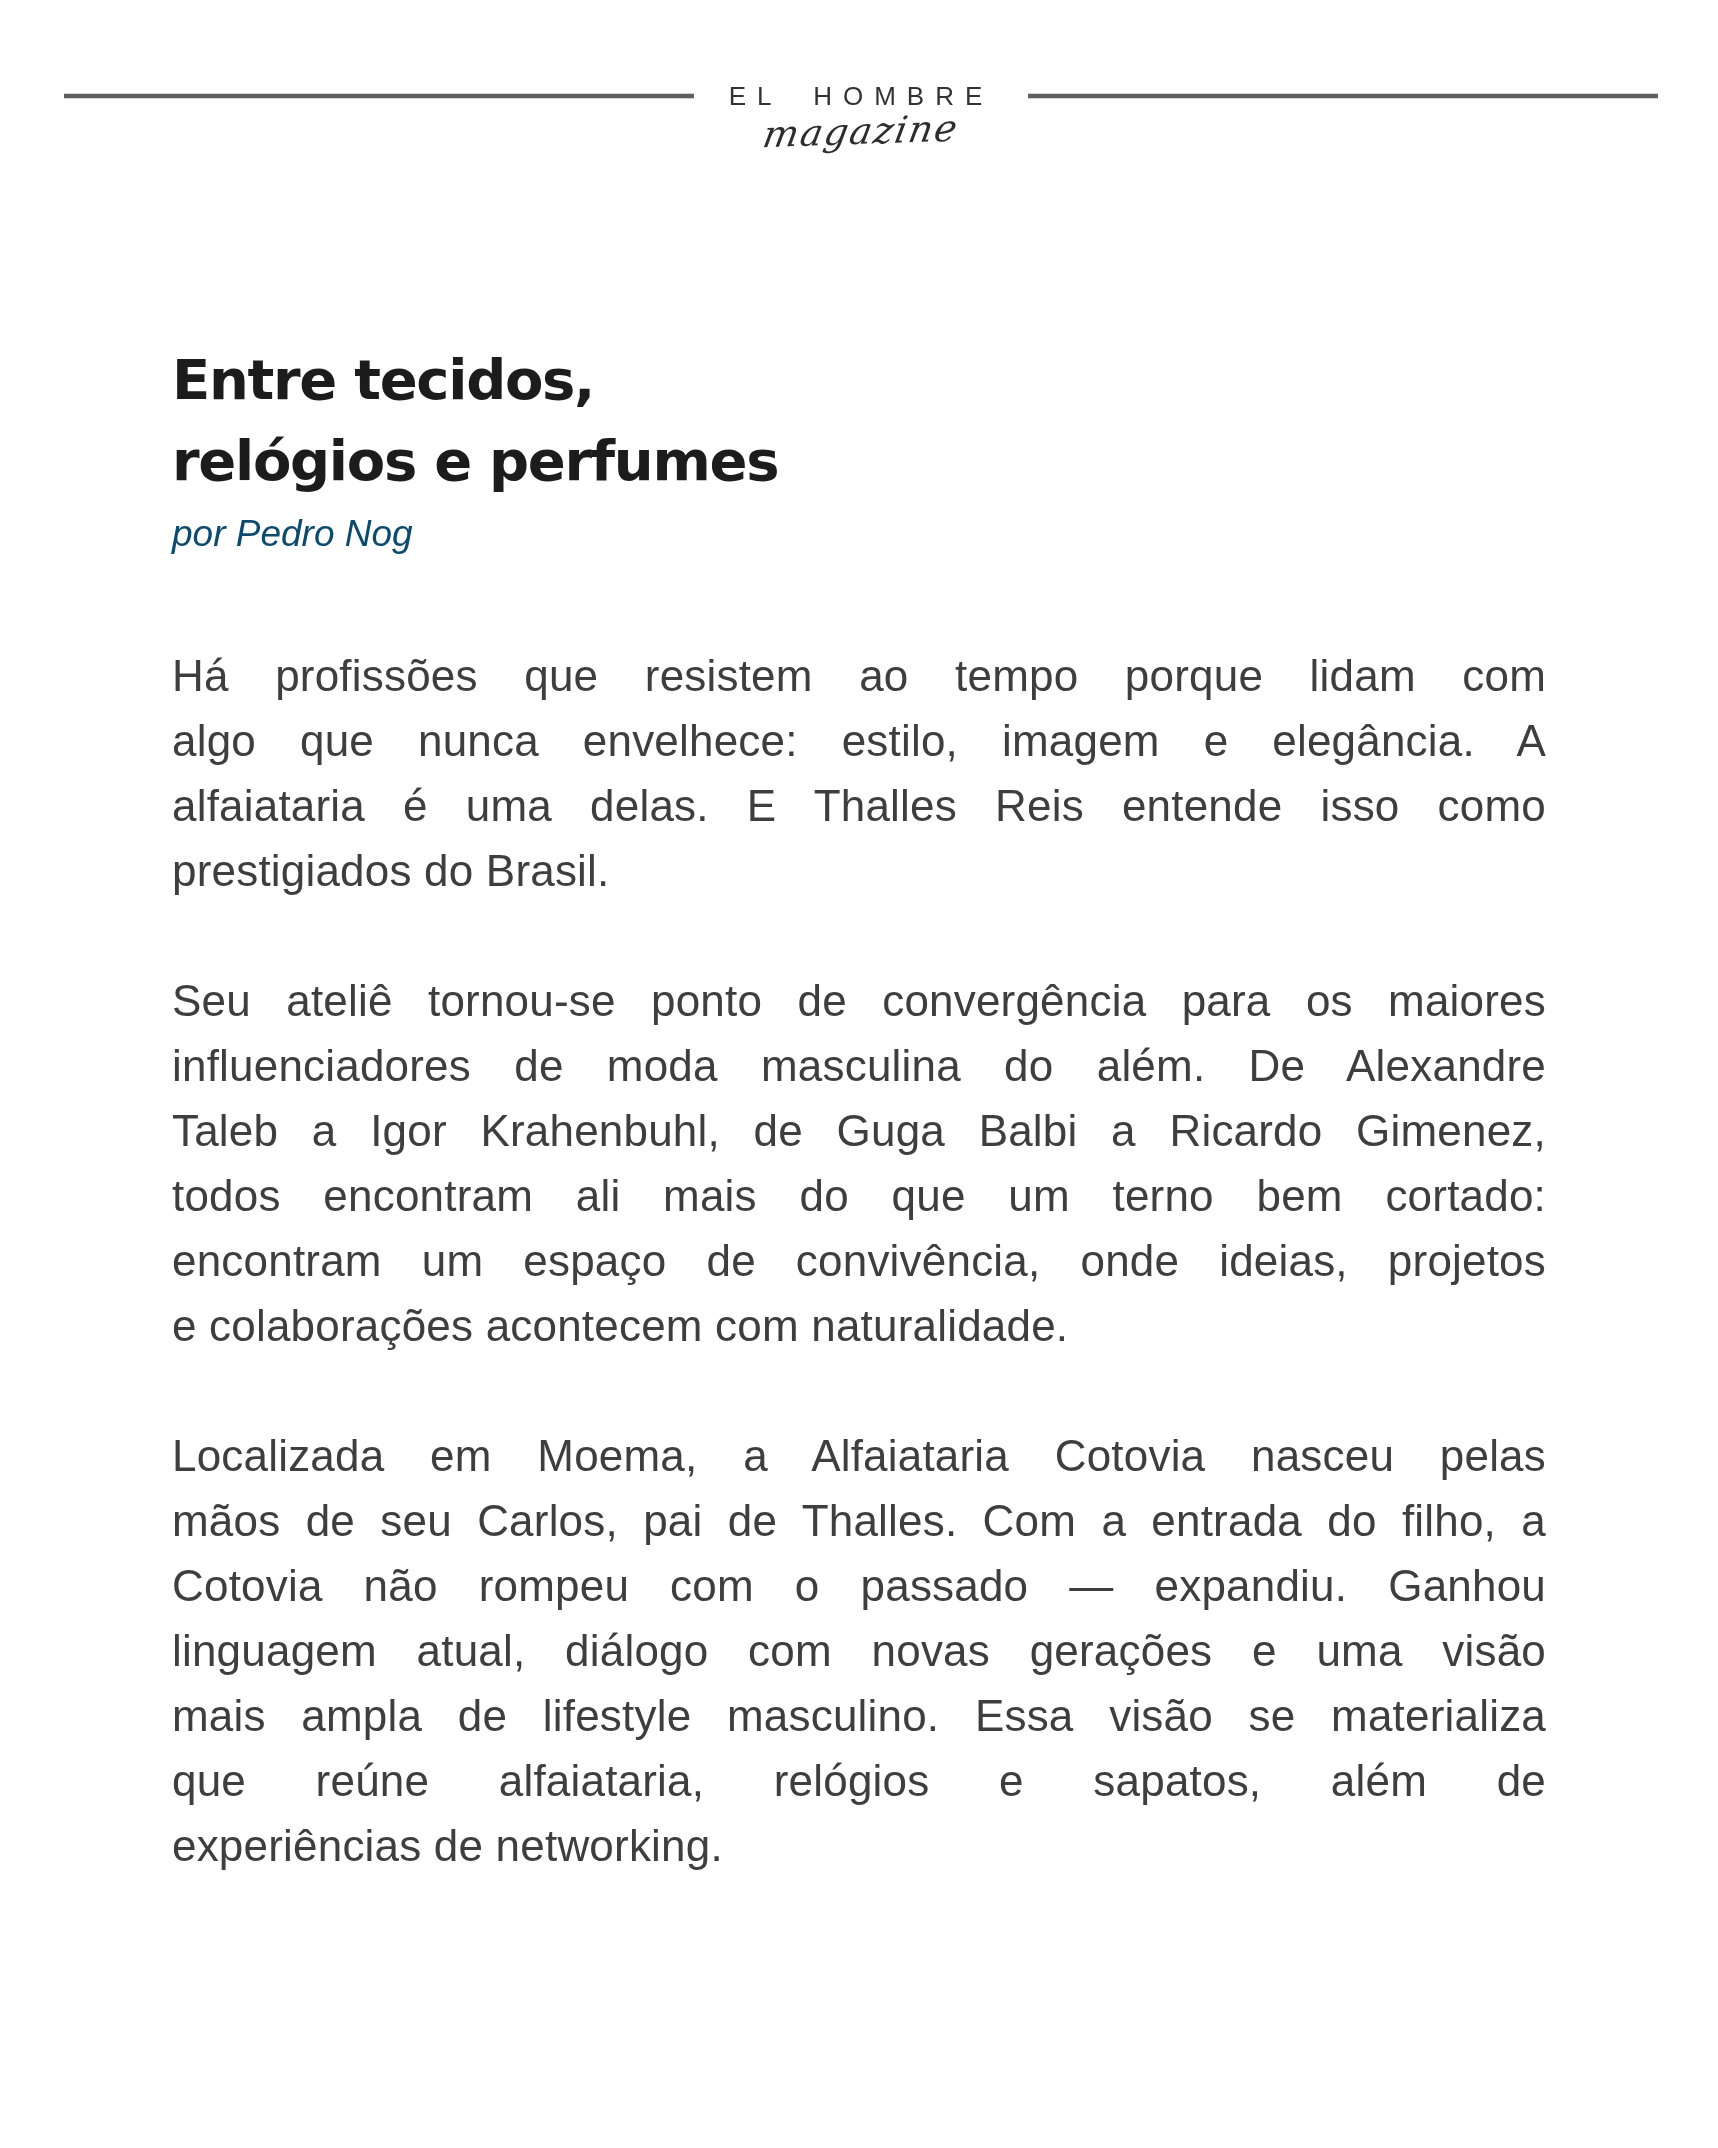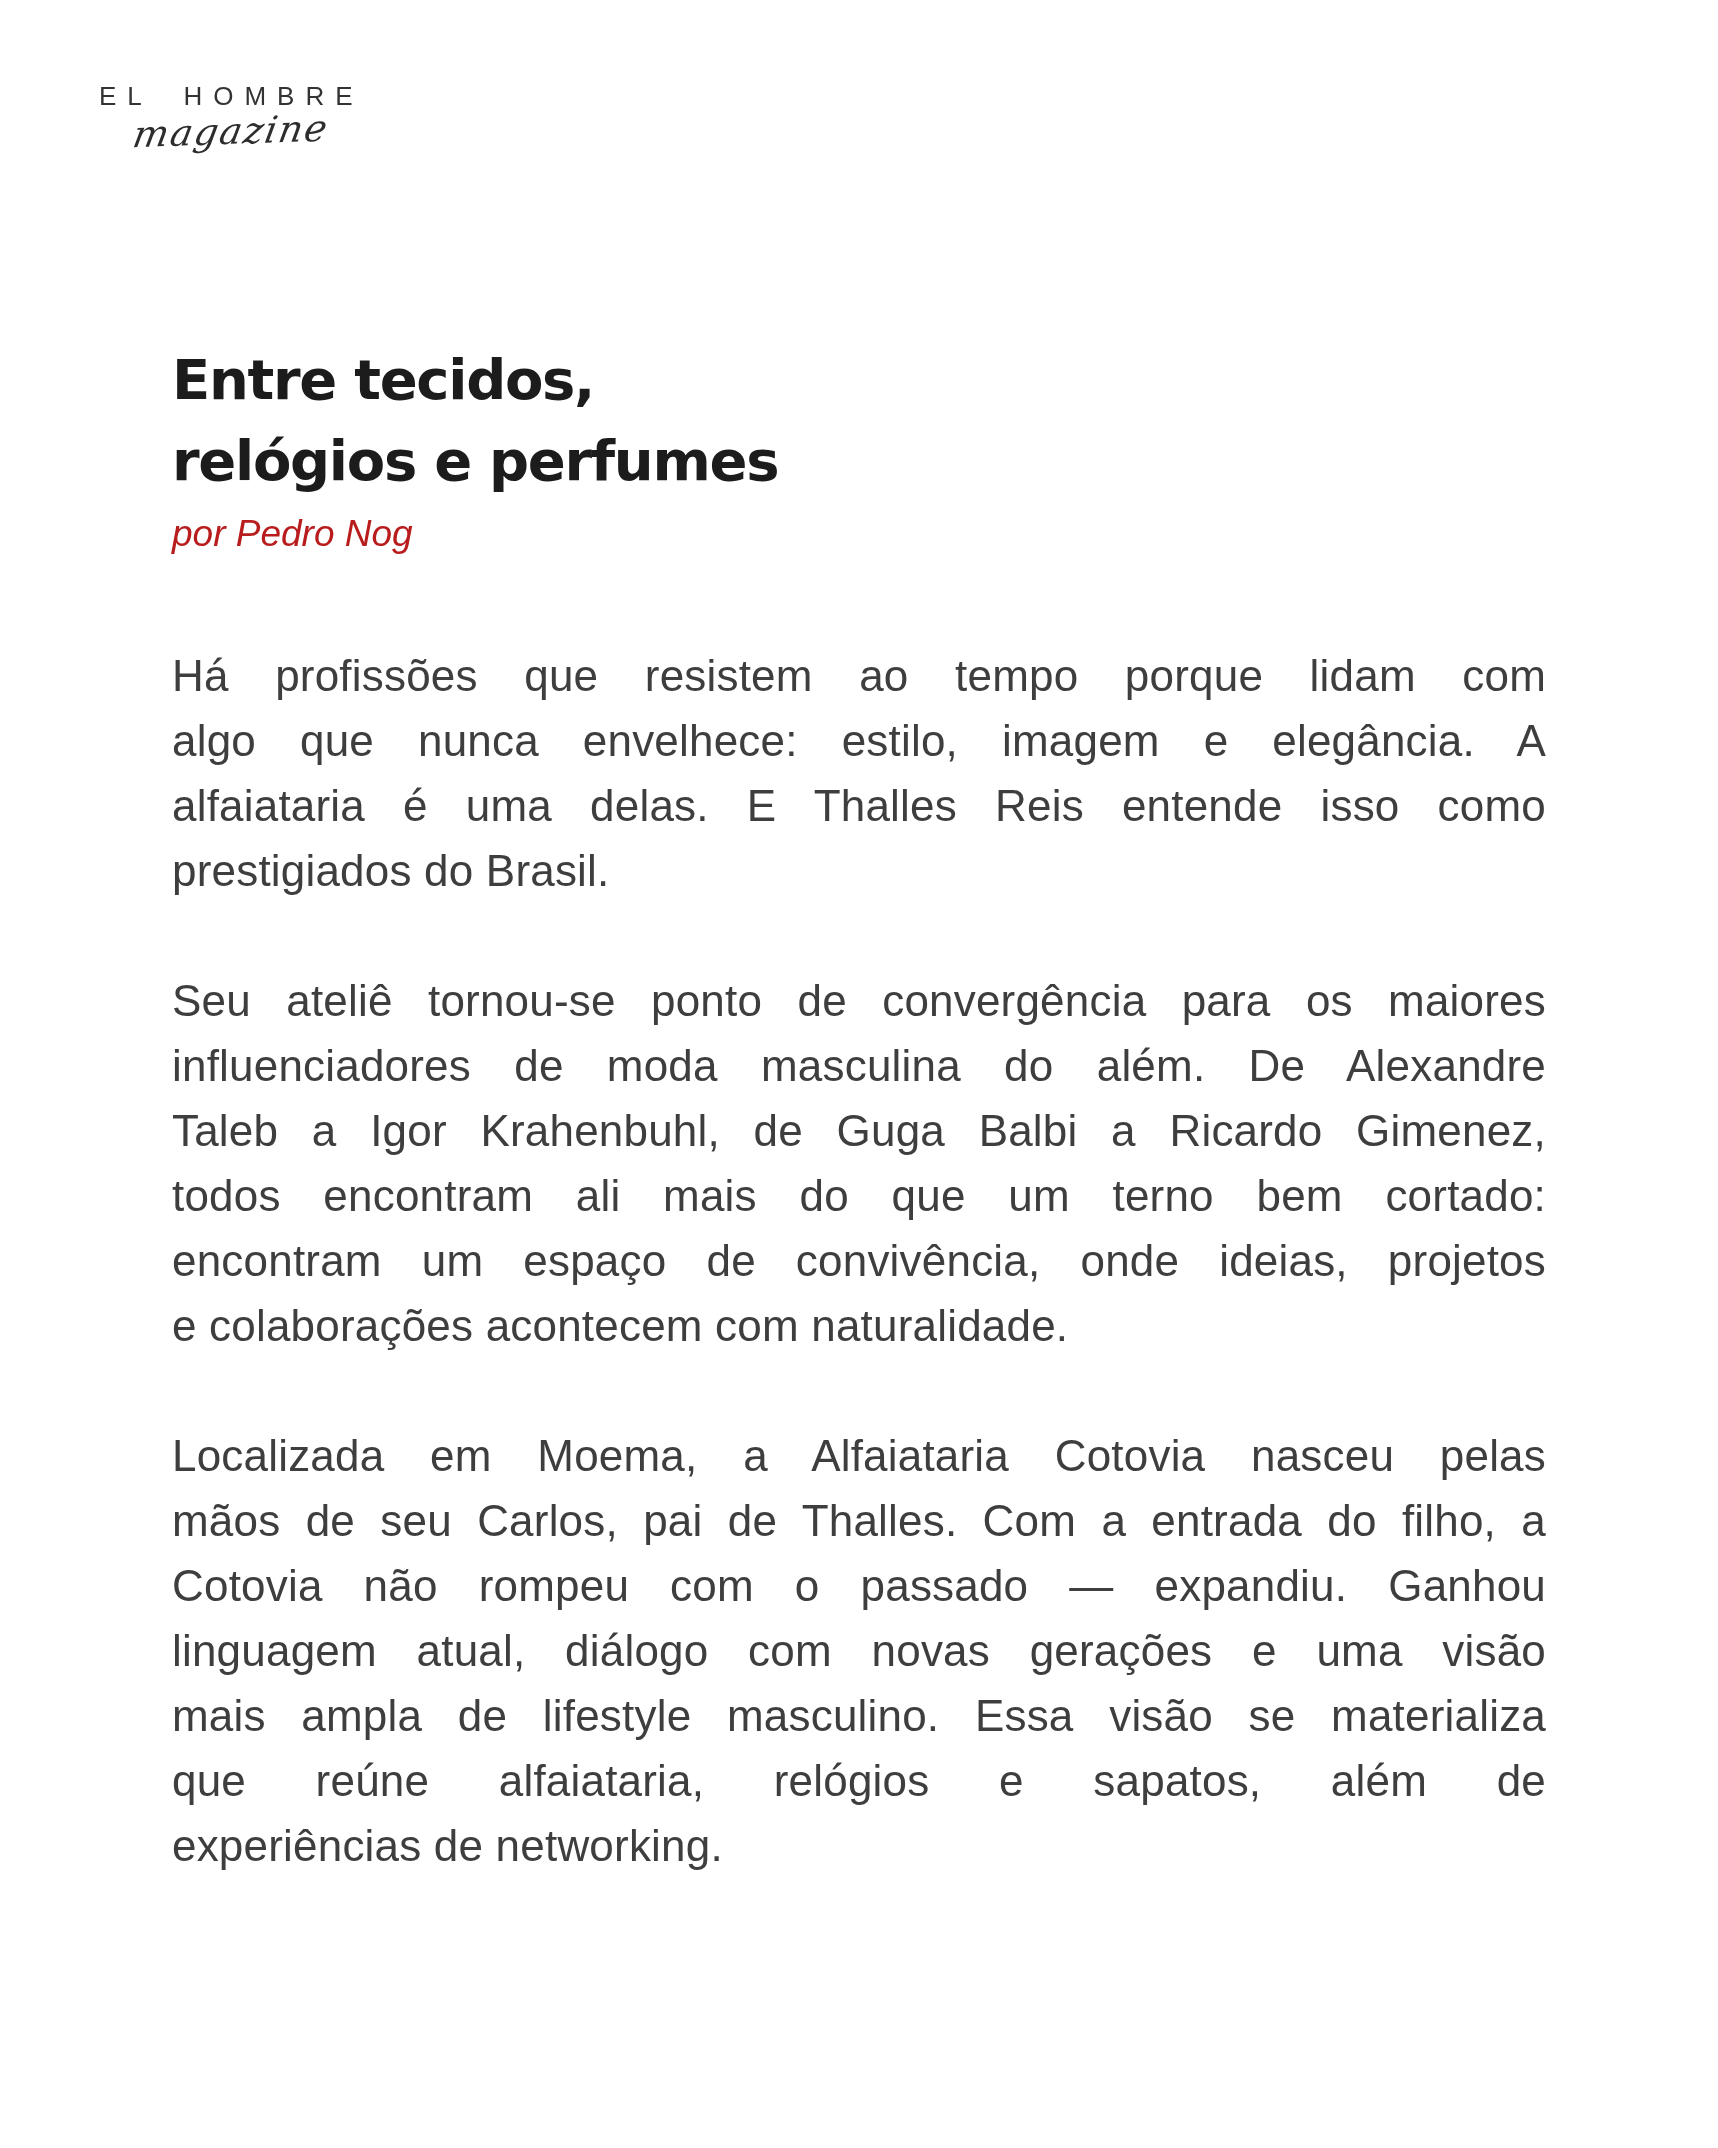--- a/index.html
+++ b/index.html
@@ -14,22 +14,21 @@
     width:1718px;height:2148px;
     background:var(--bg);
     font-family:"Liberation Sans",sans-serif;
     overflow:hidden;
     position:relative;
   }
   
   .masthead{
     margin:80px 60px 0 64px;
     display:flex;
-    align-items:flex-start;
-    flex-direction:column;
+    align-items:center;
   }
   .masthead .rule{
     flex:1;
     height:3.4px;
     background:var(--rule);
     box-shadow:0 -0.8px 0 rgba(94,94,94,.35),0 0.8px 0 rgba(94,94,94,.35);
   }
   .brand-block{
     position:relative;
     padding:0 35px;
@@ -68,21 +67,21 @@
     letter-spacing:-1.3px;
     color:var(--title);
   }
   h1 .title-line{display:block;}
   .byline{
     margin:8.4px 0 0 0;
     font-style:italic;
     font-weight:300;
     font-size:37px;
     line-height:50px;
-    color:#b91c1c;
+    color:#0c4a6e;
   }
   .body-copy{margin-top:84px;}
   .paragraph{
     font-weight:300;
     font-size:44px;
     line-height:65px;
     color:var(--body);
     letter-spacing:0.2px;
   }
   .paragraph + .paragraph{margin-top:65px;}

